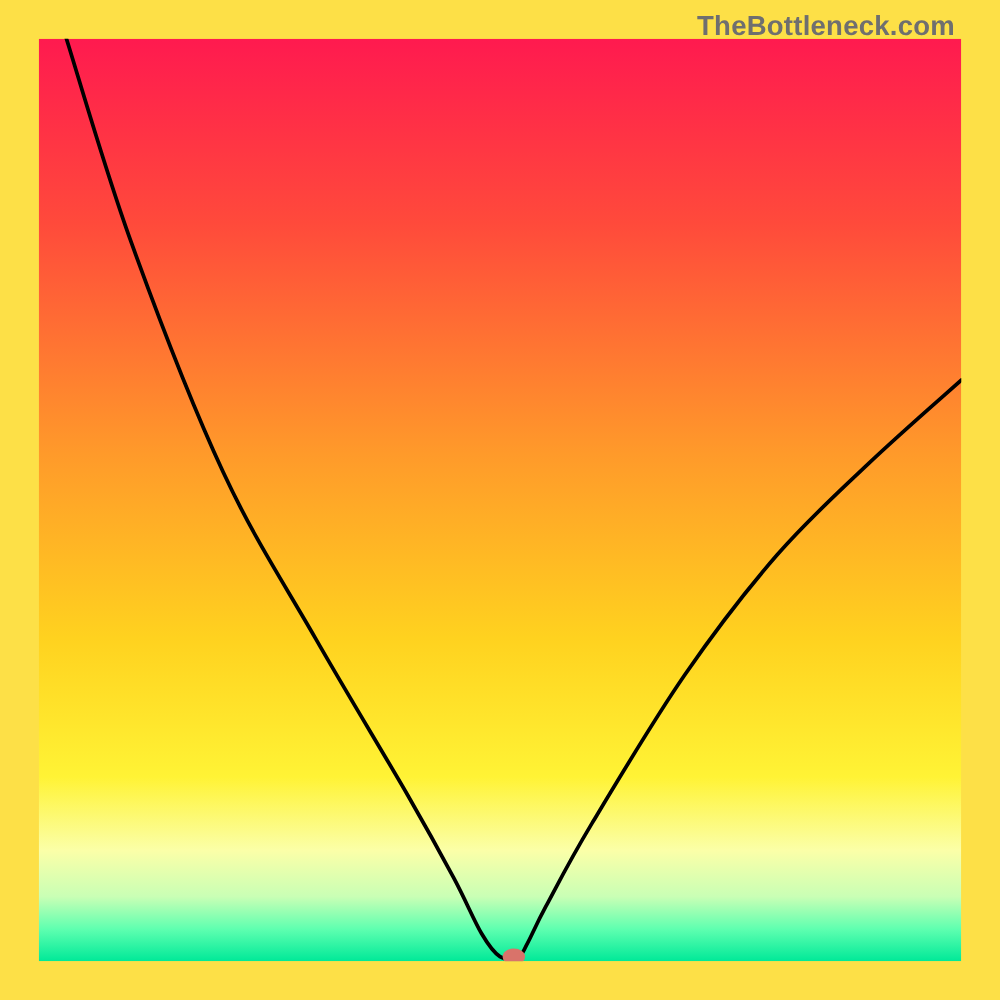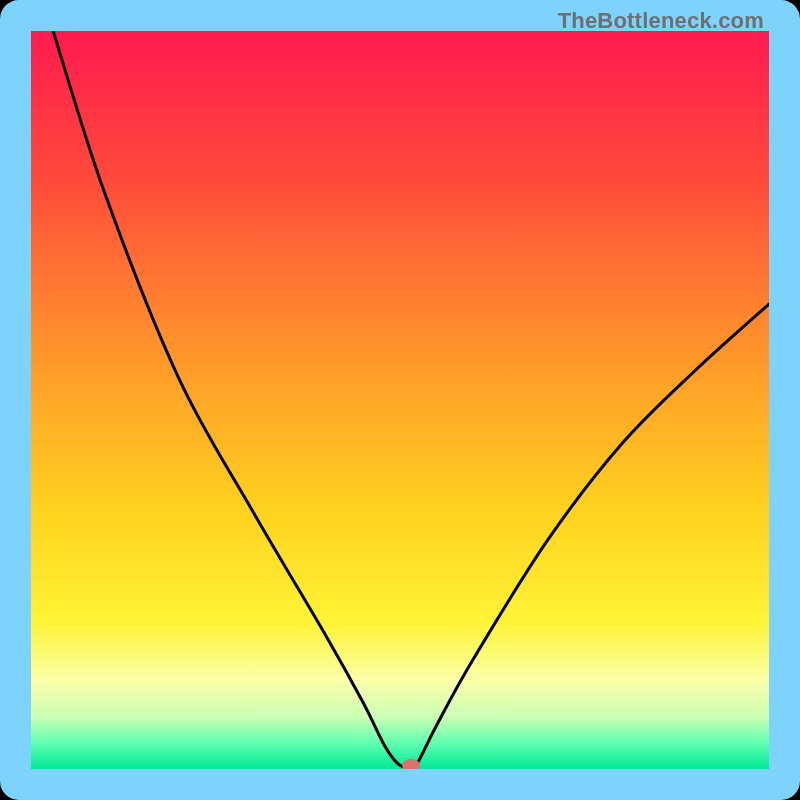--- a/index.html
+++ b/index.html
@@ -9,22 +9,21 @@
     height: 800px;
     background: #000;
     overflow: hidden;
   }
   .frame {
     position: absolute;
     left: 0;
     top: 0;
     width: 800px;
     height: 800px;
-    background: #7dd3fc;
-    border-radius: 19px;
+    background: #fde047;
   }
   .plot-wrap {
     position: absolute;
     left: 31px;
     top: 31px;
     width: 738px;
     height: 738px;
   }
   .watermark {
     position: absolute;

